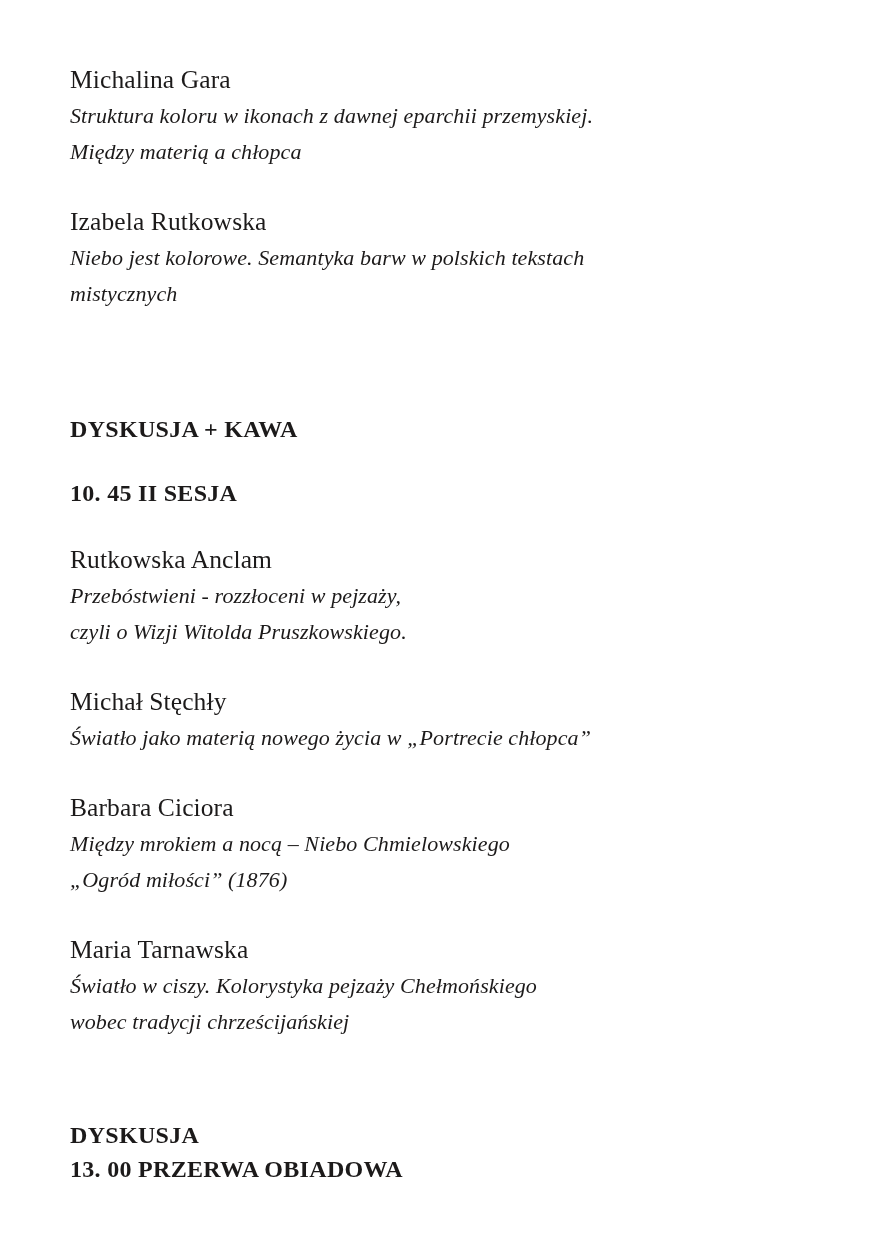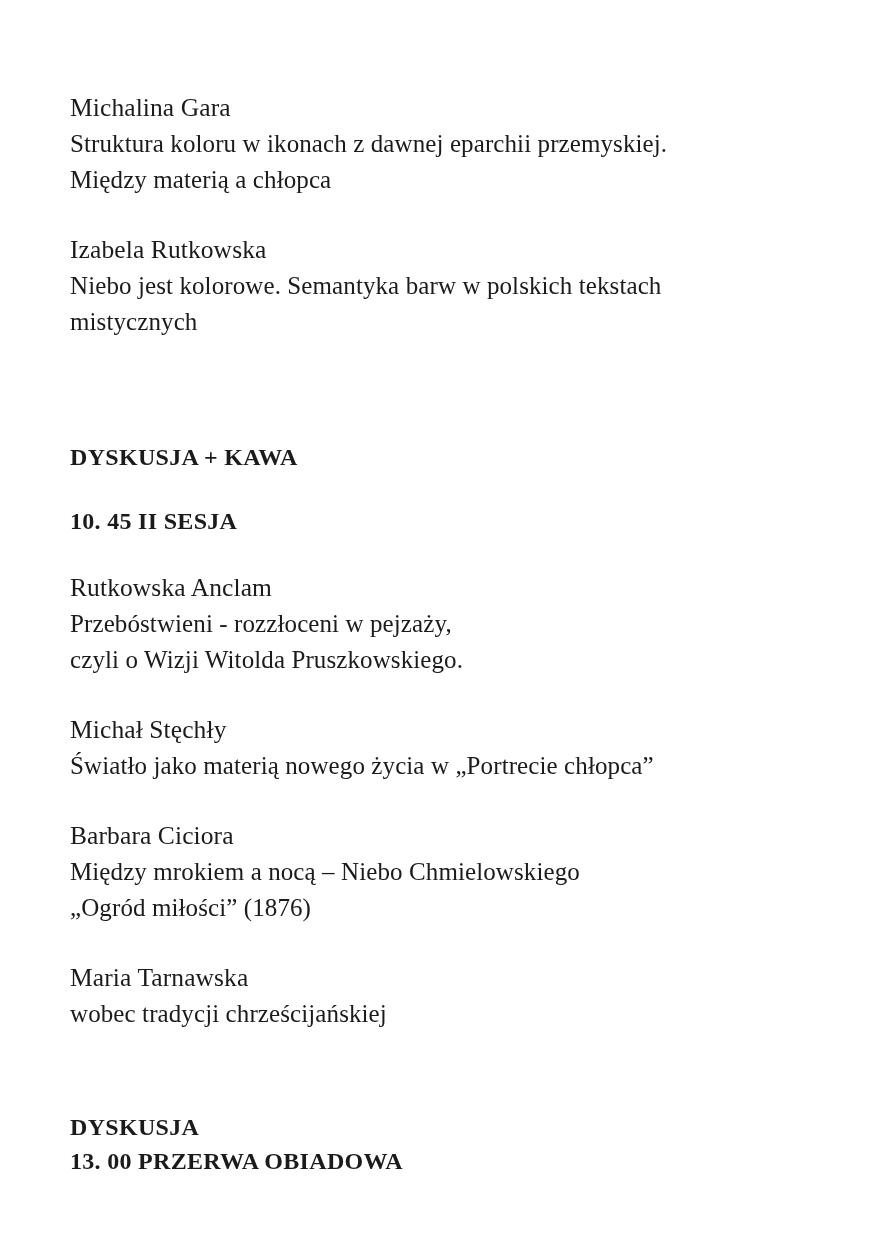--- a/index.html
+++ b/index.html
@@ -12,38 +12,39 @@
     height: 1240px;
     font-family: "Liberation Serif", "DejaVu Serif", serif;
     color: #1c1a1a;
     position: relative;
     overflow: hidden;
   }
   .page {
     box-sizing: border-box;
     width: 766px;
     height: 1240px;
-    padding: 90px 70px 40px 70px;
+    padding: 62px 70px 40px 70px;
   }
   .entry {
     margin: 0 0 34px 0;
   }
   .entry:last-child {
     margin-bottom: 0;
   }
   .author {
     font-size: 25.5px;
     line-height: 36px;
     font-style: normal;
     font-weight: 400;
     letter-spacing: 0.1px;
   }
   .title {
-    font-size: 25px;
+    font-size: 22px;
     line-height: 36px;
+    font-style: italic;
     font-weight: 400;
     letter-spacing: 0.1px;
   }
   .heading {
     font-size: 24px;
     line-height: 34px;
     font-weight: bold;
     letter-spacing: 0.3px;
     margin: 0;
   }
@@ -91,20 +92,21 @@
   </div>
 
   <div class="entry">
     <div class="author">Barbara Ciciora</div>
     <div class="title">Między mrokiem a nocą – Niebo Chmielowskiego</div>
     <div class="title">„Ogród miłości” (1876)</div>
   </div>
 
   <div class="entry">
     <div class="author">Maria Tarnawska</div>
+    <div class="title">Światło w ciszy. Kolorystyka pejzaży Chełmońskiego</div>
     <div class="title">wobec tradycji chrześcijańskiej</div>
   </div>
 
   <div class="gap-before-dyskusja"></div>
 
   <div class="heading">DYSKUSJA</div>
   <div class="heading">13. 00 PRZERWA OBIADOWA</div>
 
 </div>
 

